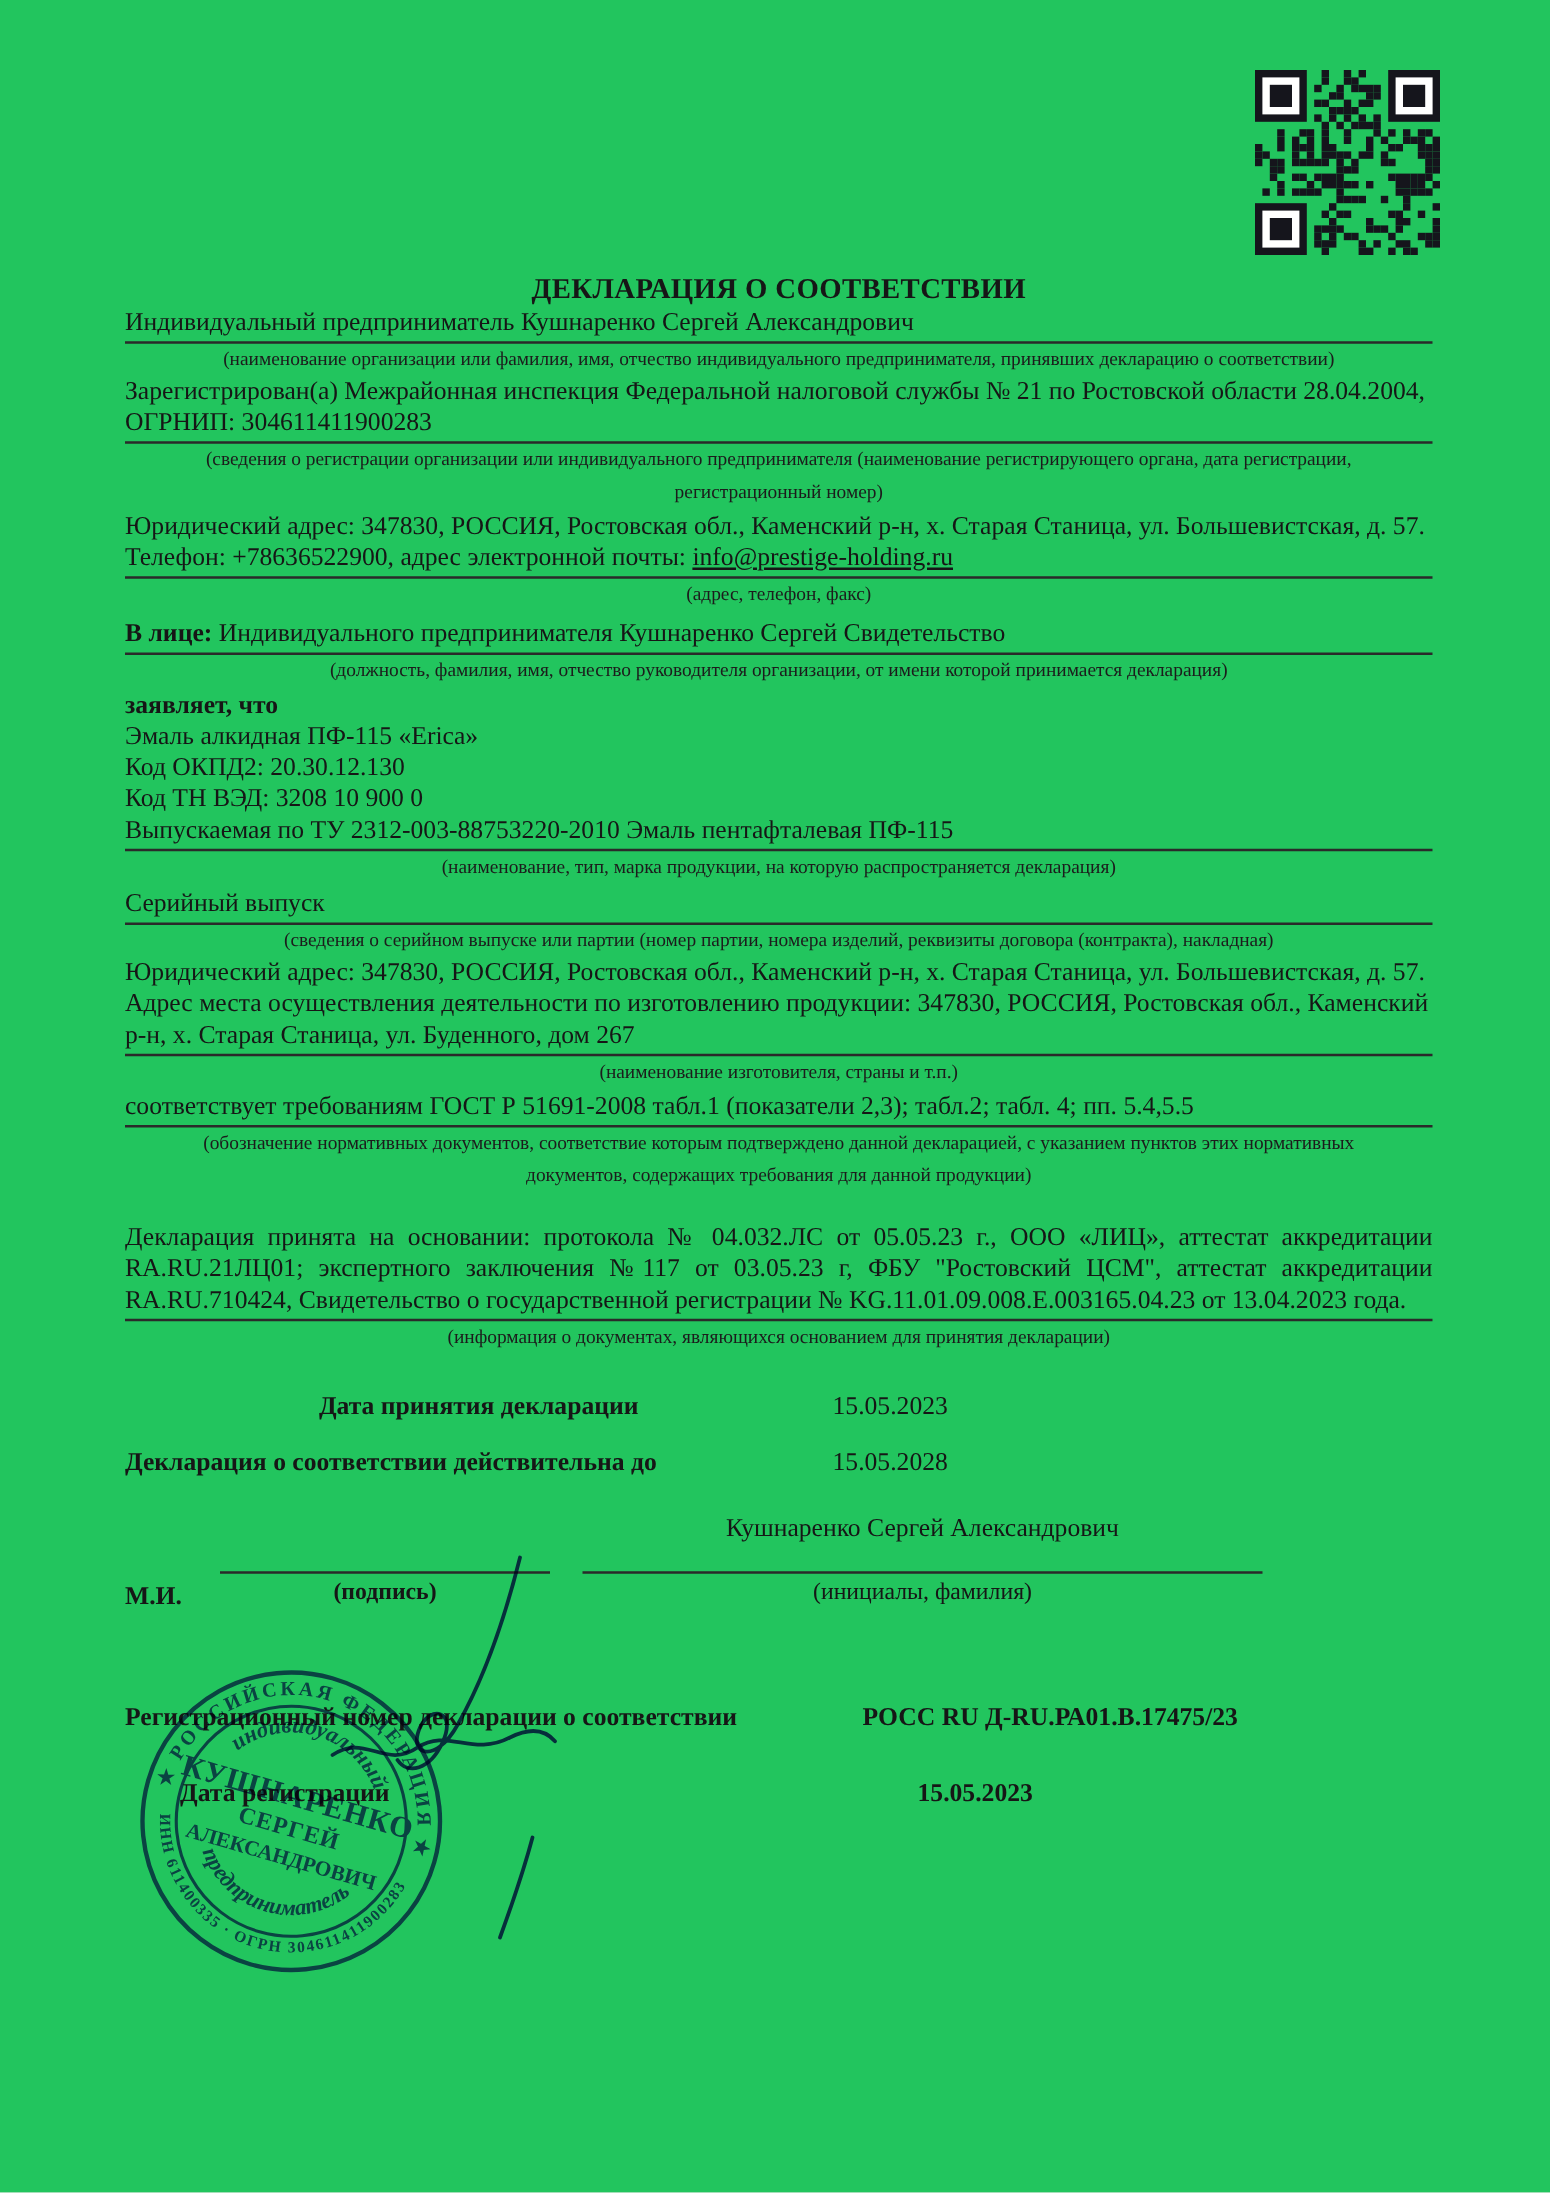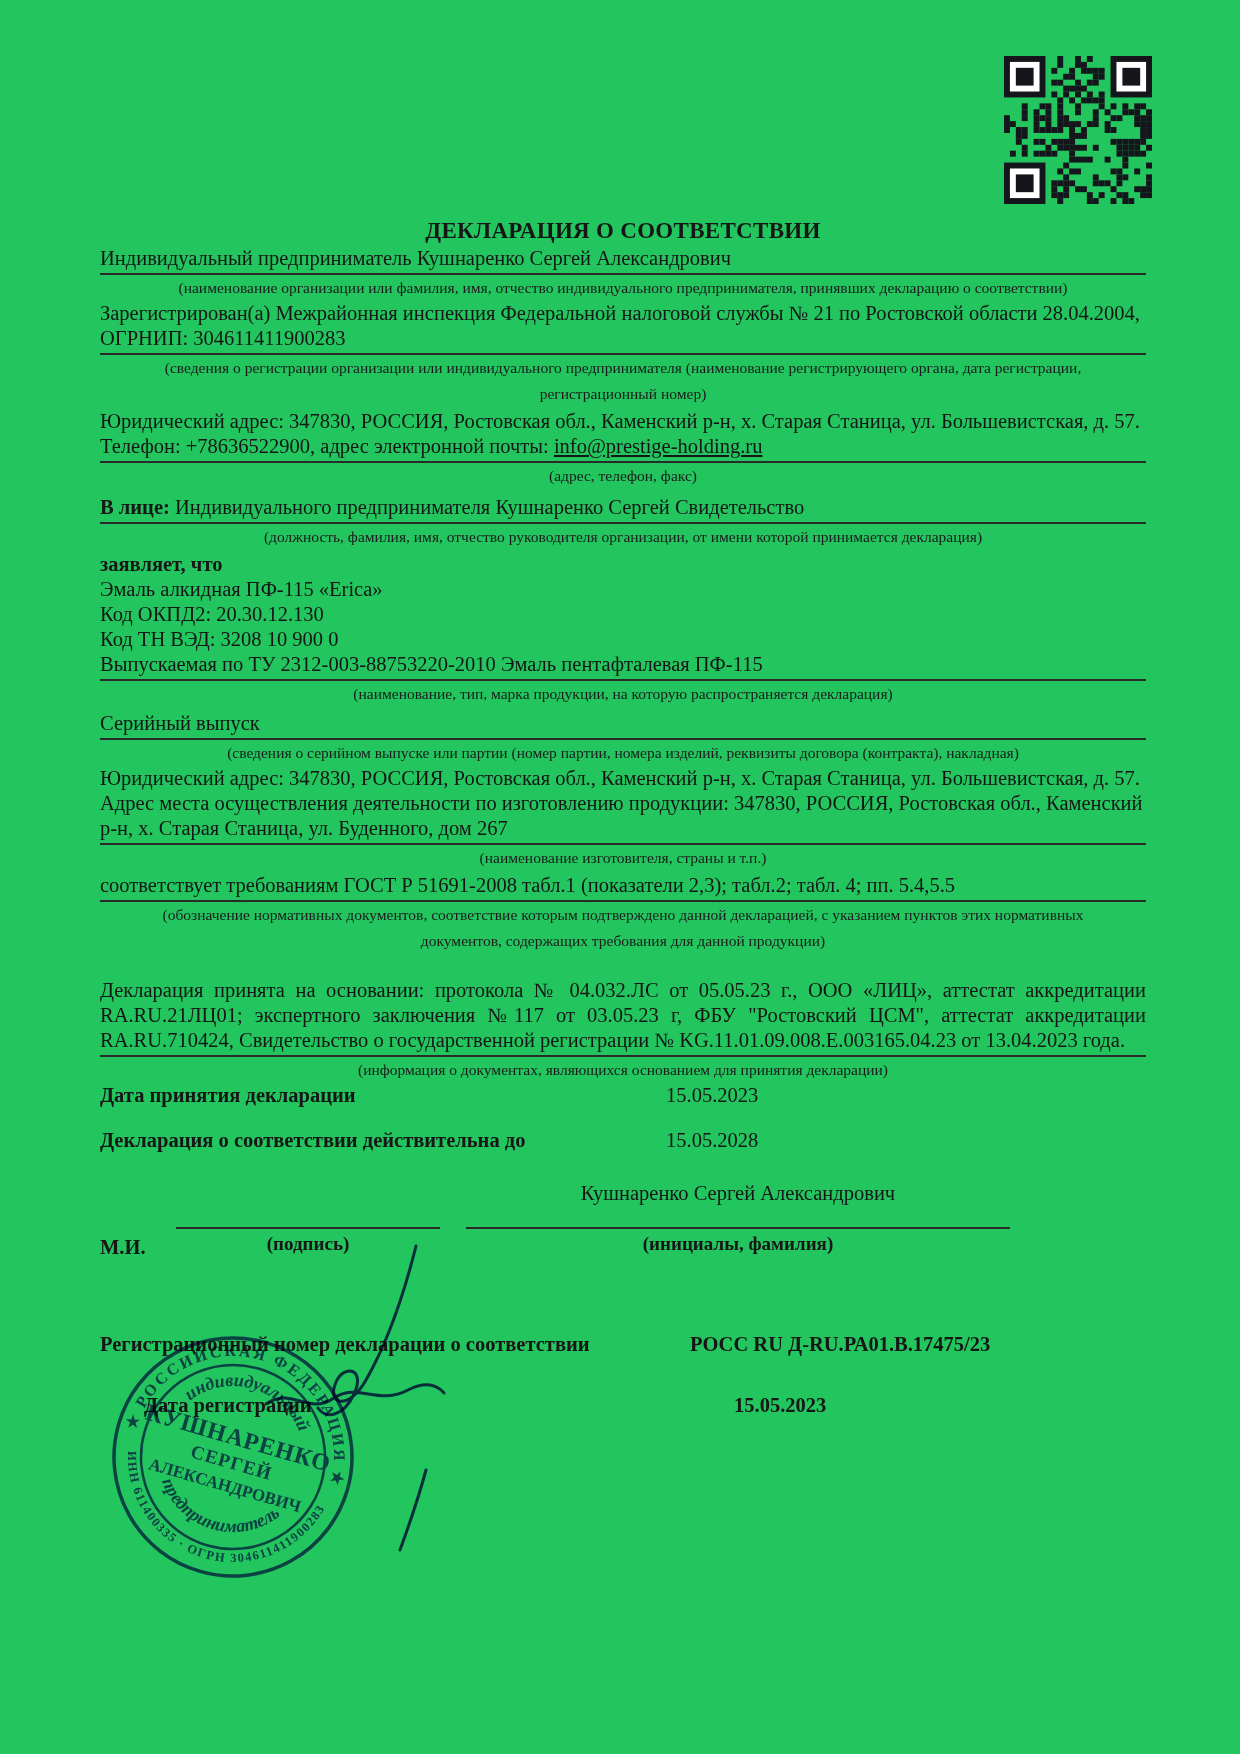--- a/index.html
+++ b/index.html
@@ -19,23 +19,23 @@
   .just{text-align:justify;}
   .row{display:flex;font-size:20.5px;line-height:25px;}
   .row .lbl{width:566px;font-weight:bold;flex:none;}
   .row .lbl.w2{width:590px;}
   .sig-area{position:relative;height:135px;margin-top:10px;font-size:20.5px;line-height:25px;}
   .mp{position:absolute;left:0;top:48px;font-weight:bold;margin-top:24px;}
   .sigline-left{position:absolute;left:76px;top:64px;width:264px;border-bottom:2px solid #2a2a2a;}
   .sigcap-left{position:absolute;left:116px;top:68px;width:184px;text-align:center;font-weight:bold;font-size:19px;}
   .sig-name{position:absolute;left:366px;top:18px;width:544px;text-align:center;}
   .sigline-right{position:absolute;left:366px;top:64px;width:544px;border-bottom:2px solid #2a2a2a;}
-  .sigcap-right{position:absolute;left:366px;top:68px;width:544px;text-align:center;font-weight:bold;font-size:19px;}
+  .sigcap-right{position:absolute;left:366px;top:68px;width:544px;text-align:center;font-weight:normal;font-size:19px;}
   .mt2{margin-top:2px;}.mt4{margin-top:4px;}.mt6{margin-top:6px;}
-  .mt20{margin-top:20px;}.mt24{margin-top:24px;}.mt30{}
+  .mt20{margin-top:20px;}.mt24{margin-top:24px;}.mt30{margin-top:30px;text-align:center;}
   .mt34{margin-top:34px;}.mt36{margin-top:36px;margin-left:44px;}
   .qr{position:absolute;left:1004px;top:56px;width:148px;height:148px;}
   .stamp{position:absolute;left:108px;top:1332px;mix-blend-mode:multiply;opacity:.92;z-index:3;pointer-events:none;}
   .signature{position:absolute;left:230px;top:1228px;mix-blend-mode:multiply;z-index:4;pointer-events:none;}
 </style>
 </head>
 <body>
 
 <div class="doc">
 

